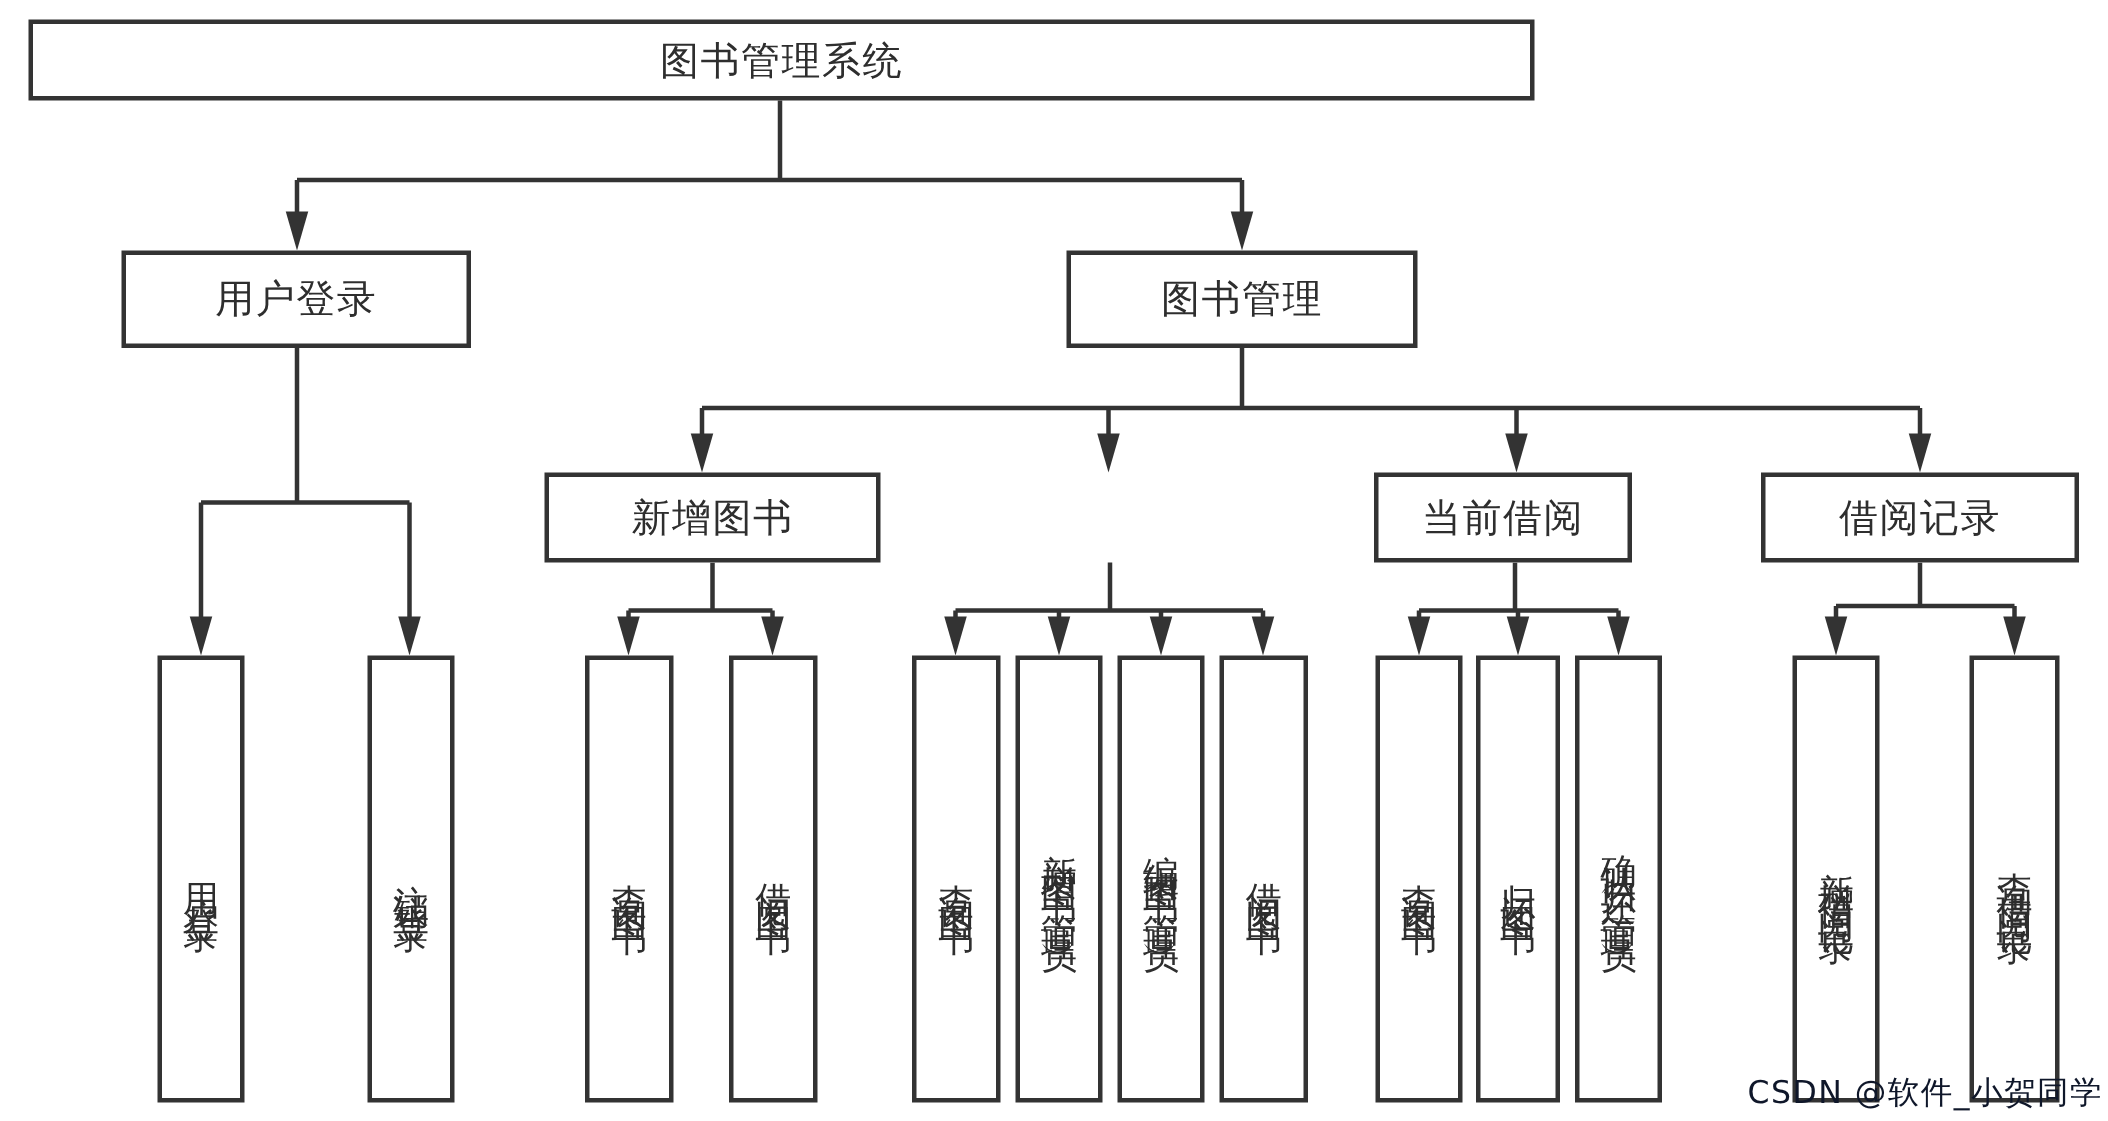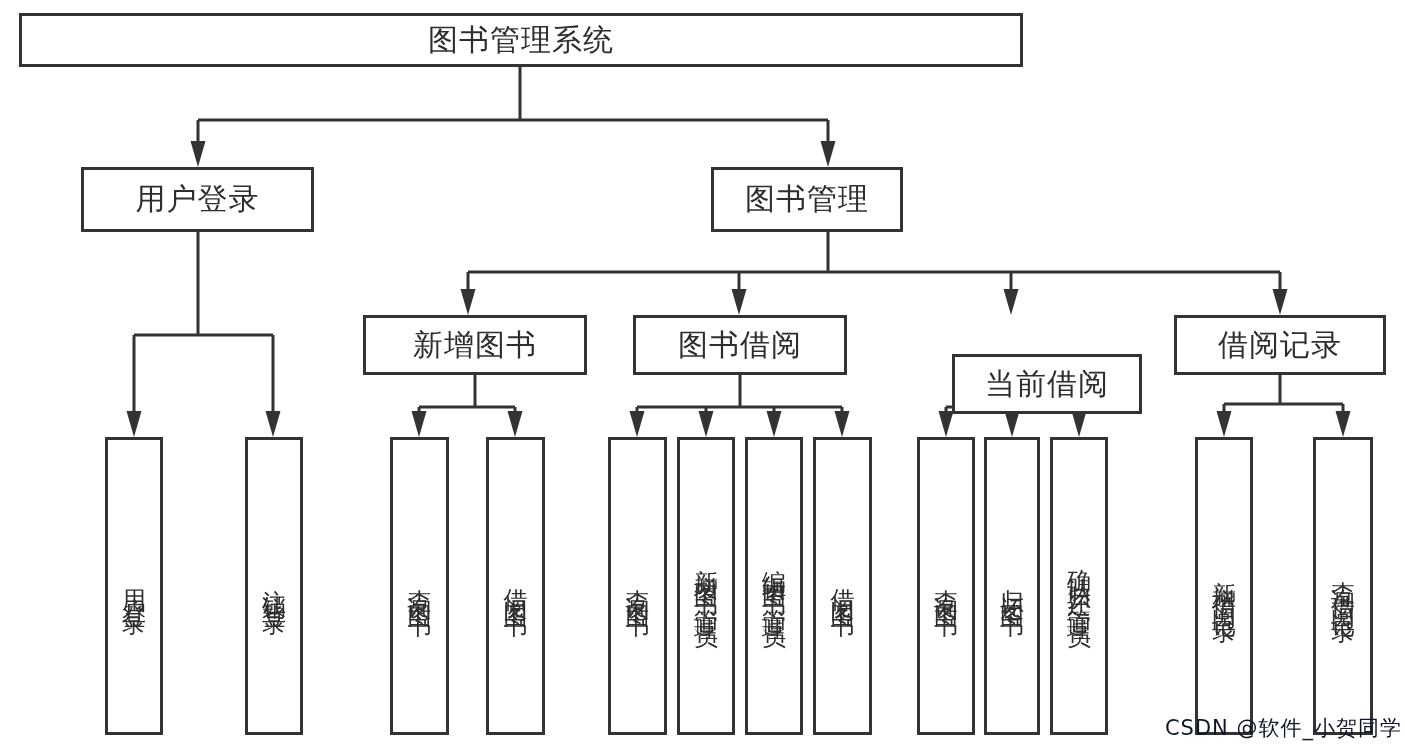--- a/index.html
+++ b/index.html
@@ -26,21 +26,21 @@
     box-sizing: border-box;
     border: 3px solid #333333;
     background: #ffffff;
     display: flex;
     align-items: center;
     justify-content: center;
     color: #2e2e2e;
     z-index: 2;
   }
   .box .lbl {
-    font-size: 30px;
+    font-size: 26px;
     letter-spacing: 1px;
     white-space: nowrap;
   }
   .box.leaf .lbl {
     writing-mode: vertical-rl;
     font-size: 24px;
     letter-spacing: 8px;
     line-height: 1;
     white-space: normal;
   }
@@ -91,31 +91,28 @@
     </g>
   </svg>
 
   <div class="box" style="left:19px; top:13px; width:1004px; height:54px;">
     <span class="lbl">图书管理系统</span>
   </div>
 
   <div class="box" style="left:81px; top:167px; width:233px; height:65px;">
     <span class="lbl">用户登录</span>
   </div>
-  <div class="box" style="left:711px; top:167px; width:192px; height:65px;">
+  <div class="box" style="left:711px; top:167px; width:234px; height:65px;">
     <span class="lbl">图书管理</span>
   </div>
 
   <div class="box" style="left:363px; top:315px; width:224px; height:60px;">
     <span class="lbl">新增图书</span>
   </div>
-  <div class="box" style="left:633px; top:315px; width:214px; height:60px;">
-    <span class="lbl">图书借阅</span>
-  </div>
-  <div class="box" style="left:952px; top:315px; width:190px; height:60px;margin-top:39px;">
+  <div class="box" style="left:916px; top:315px; width:172px; height:60px;">
     <span class="lbl">当前借阅</span>
   </div>
   <div class="box" style="left:1174px; top:315px; width:212px; height:60px;">
     <span class="lbl">借阅记录</span>
   </div>
 
   <div class="box leaf" style="left:105px; top:437px; width:58px; height:298px;">
     <span class="lbl">用户登录</span>
   </div>
   <div class="box leaf" style="left:245px; top:437px; width:58px; height:298px;">

